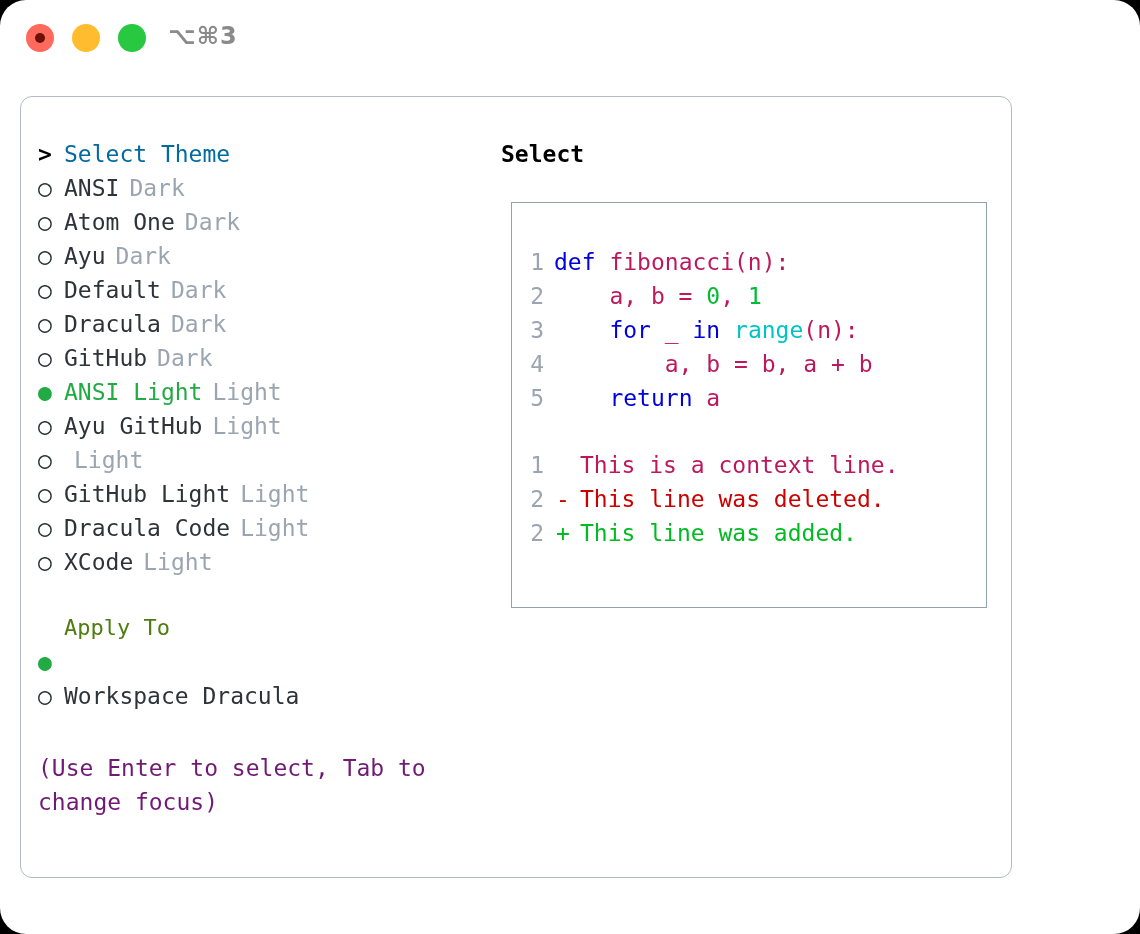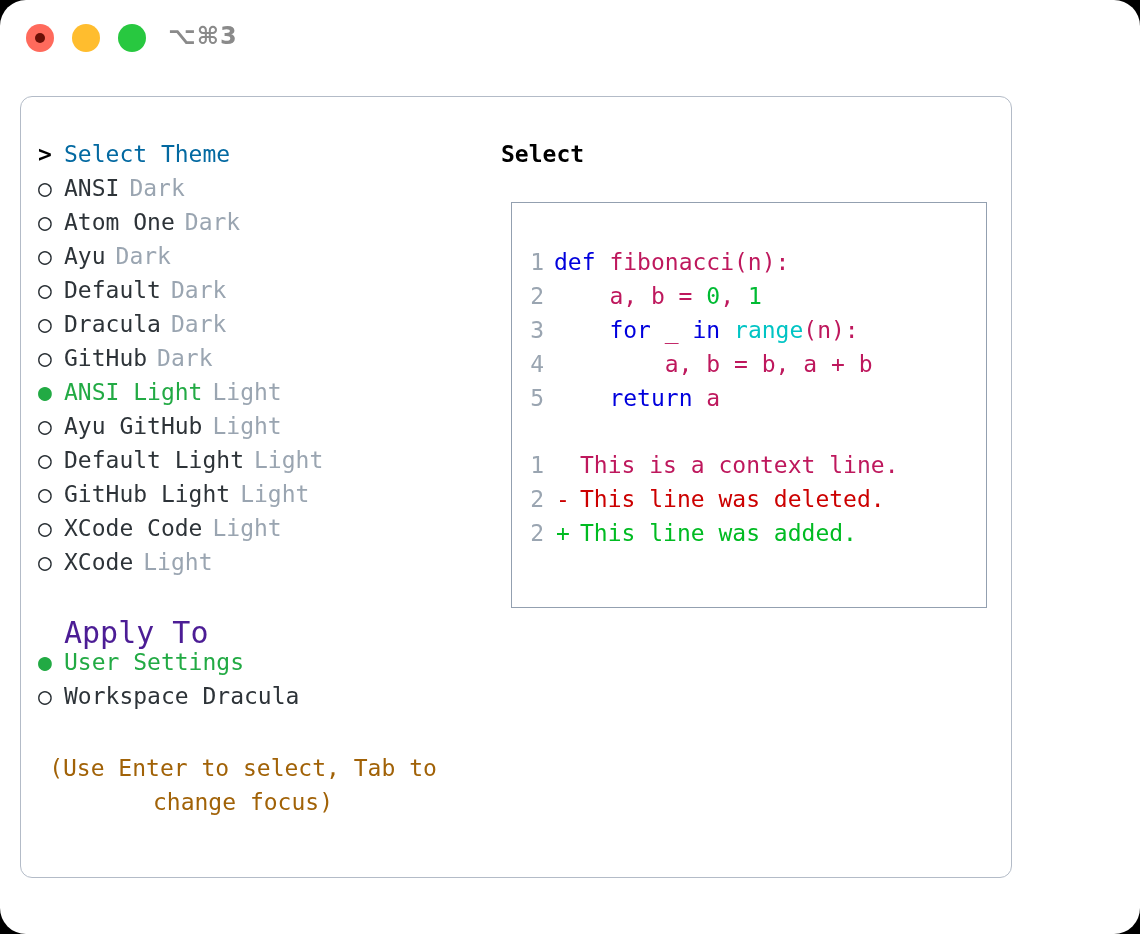--- a/index.html
+++ b/index.html
@@ -111,36 +111,35 @@
     font-weight: normal;
   }
   .label.selected { color: #22aa44; }
   .meta {
     color: #9aa5b1;
     margin-left: 10px;
   }
 
   .group-title {
     height: 34px;
-    font-size: 30px;
-    color: #4c1d95;
+    font-size: 22px;
+    color: #4d7c0f;
     padding-left: 26px;
     white-space: pre;
   }
 
   .spacer-32 { height: 32px; }
   .spacer-34 { height: 34px; }
 
   .hint {
     font-size: 23px;
-    color: #a16207;
+    color: #701a75;
     line-height: 34px;
     width: 410px;
     white-space: pre-wrap;
-    text-align: center;
   }
 
   
   .right-pane {
     position: absolute;
     left: 480px;
     top: 44px;
     width: 500px;
   }
   .preview-title {
@@ -226,32 +225,32 @@
 
       <div id="theme-list">
           <div class="row"><span class="bullet">○</span><span class="label">ANSI</span><span class="meta">Dark</span></div>
           <div class="row"><span class="bullet">○</span><span class="label">Atom One</span><span class="meta">Dark</span></div>
           <div class="row"><span class="bullet">○</span><span class="label">Ayu</span><span class="meta">Dark</span></div>
           <div class="row"><span class="bullet">○</span><span class="label">Default</span><span class="meta">Dark</span></div>
           <div class="row"><span class="bullet">○</span><span class="label">Dracula</span><span class="meta">Dark</span></div>
           <div class="row"><span class="bullet">○</span><span class="label">GitHub</span><span class="meta">Dark</span></div>
           <div class="row"><span class="bullet filled">●</span><span class="label selected">ANSI Light</span><span class="meta">Light</span></div>
           <div class="row"><span class="bullet">○</span><span class="label">Ayu GitHub</span><span class="meta">Light</span></div>
-          <div class="row"><span class="bullet">○</span><span class="label">Default Light</span><span class="meta">Light</span></div>
+          <div class="row"><span class="bullet">○</span><span class="meta">Light</span></div>
           <div class="row"><span class="bullet">○</span><span class="label">GitHub Light</span><span class="meta">Light</span></div>
-          <div class="row"><span class="bullet">○</span><span class="label">XCode Code</span><span class="meta">Light</span></div>
+          <div class="row"><span class="bullet">○</span><span class="label">Dracula Code</span><span class="meta">Light</span></div>
           <div class="row"><span class="bullet">○</span><span class="label">XCode</span><span class="meta">Light</span></div>
         </div>
 
       <div class="spacer-32"></div>
 
       <div class="group-title">Apply To</div>
 
       <div id="apply-list">
-          <div class="row"><span class="bullet filled">●</span><span class="label selected">User Settings</span></div>
+          <div class="row"><span class="bullet filled">●</span></div>
           <div class="row"><span class="bullet">○</span><span class="label">Workspace Dracula</span></div>
         </div>
 
       <div class="spacer-34"></div>
 
       <div class="hint">(Use Enter to select, Tab to change focus)</div>
     </div>
 
     <div class="right-pane">
       <div class="preview-title">Select</div>

